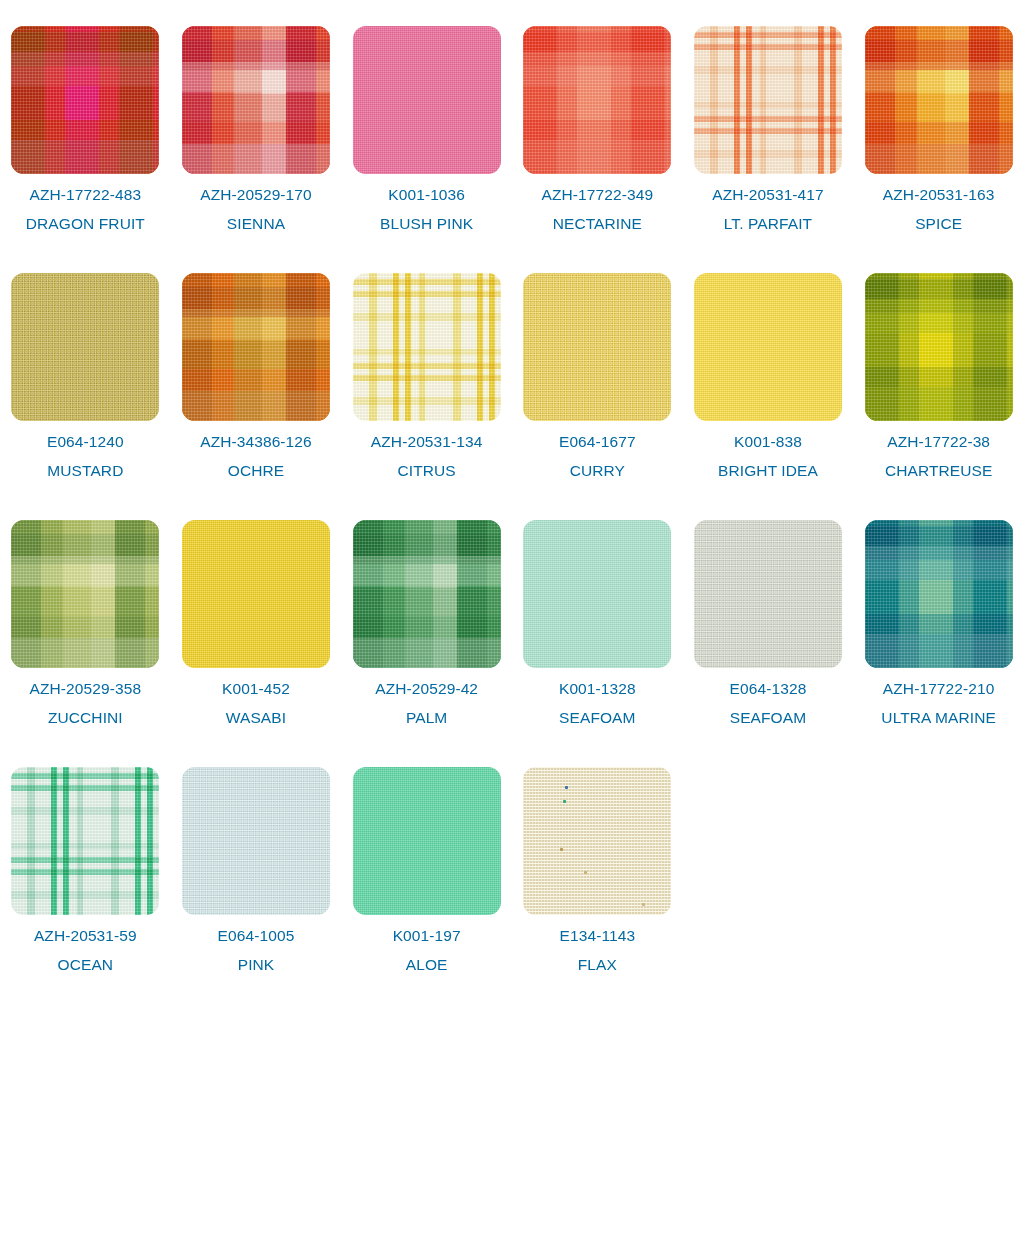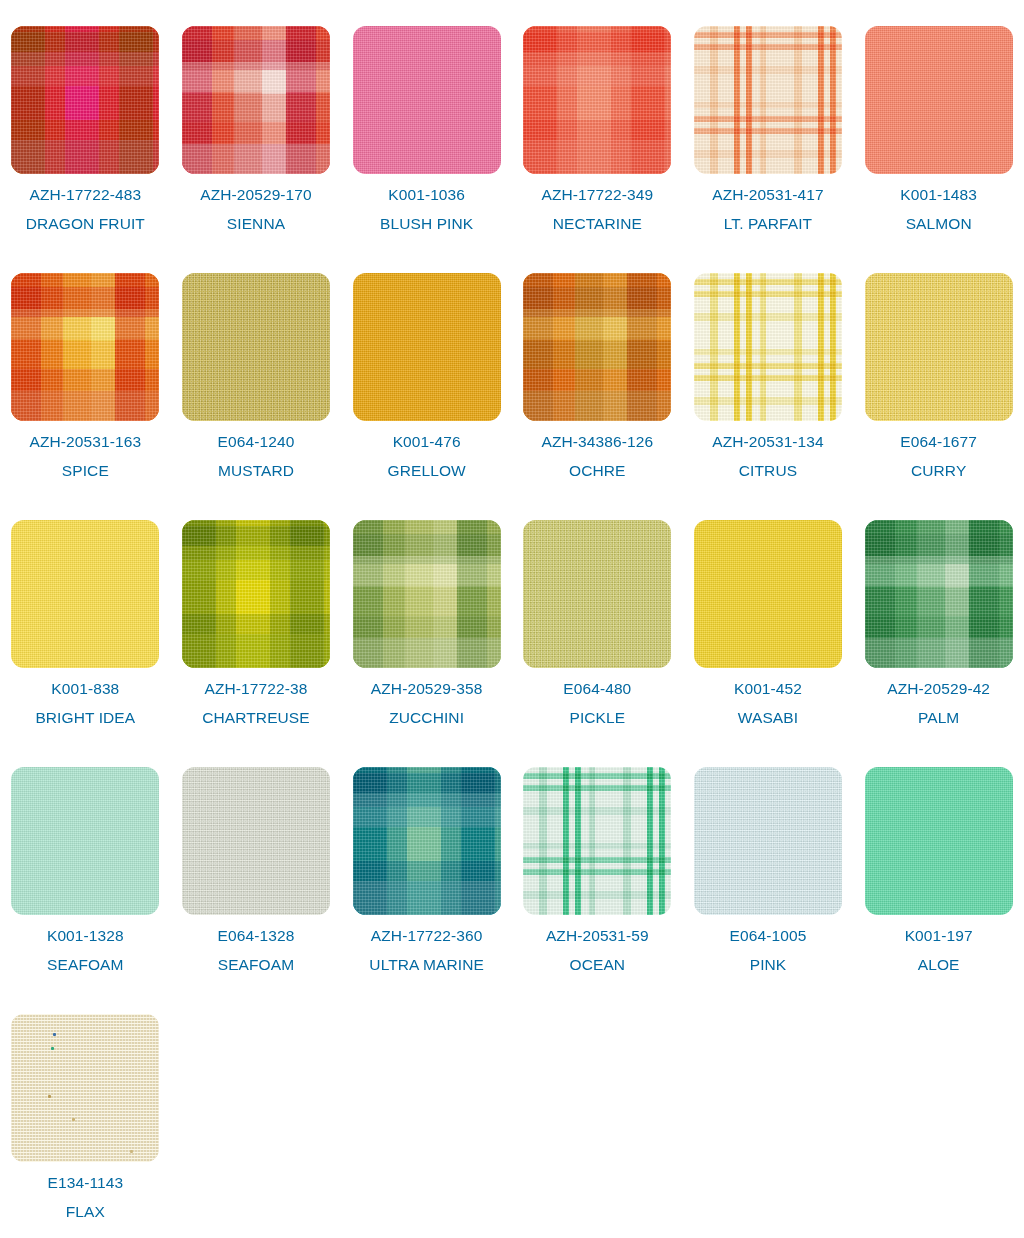--- a/index.html
+++ b/index.html
@@ -128,29 +128,20 @@
         <div style="position: absolute; inset: 0px; background: repeating-linear-gradient(90deg, rgb(253, 243, 228) 0px, rgb(253, 243, 228) 16px, rgb(250, 215, 180) 16px, rgb(250, 215, 180) 24px, rgb(253, 243, 228) 24px, rgb(253, 243, 228) 40px, rgb(247, 138, 82) 40px, rgb(247, 138, 82) 46px, rgb(253, 243, 228) 46px, rgb(253, 243, 228) 52px, rgb(247, 138, 82) 52px, rgb(247, 138, 82) 58px, rgb(253, 243, 228) 58px, rgb(253, 243, 228) 66px, rgb(250, 215, 180) 66px, rgb(250, 215, 180) 72px, rgb(253, 243, 228) 72px, rgb(253, 243, 228) 84px);"></div>
         <div style="position: absolute; inset: 0px; mix-blend-mode: multiply; opacity: 0.62; background: repeating-linear-gradient(0deg, rgb(253, 243, 228) 0px, rgb(253, 243, 228) 16px, rgb(250, 215, 180) 16px, rgb(250, 215, 180) 24px, rgb(253, 243, 228) 24px, rgb(253, 243, 228) 40px, rgb(247, 138, 82) 40px, rgb(247, 138, 82) 46px, rgb(253, 243, 228) 46px, rgb(253, 243, 228) 52px, rgb(247, 138, 82) 52px, rgb(247, 138, 82) 58px, rgb(253, 243, 228) 58px, rgb(253, 243, 228) 66px, rgb(250, 215, 180) 66px, rgb(250, 215, 180) 72px, rgb(253, 243, 228) 72px, rgb(253, 243, 228) 84px);"></div>
         <div class="weave-strong" style="opacity: 0.5;"></div>
       </div>
       <div class="swatch-labels">
         <div class="swatch-code">AZH-20531-417</div>
         <div class="swatch-name">LT. PARFAIT</div>
       </div>
     </div>
     <div class="swatch-cell">
-      <div class="swatch-chip" style="background-color: rgb(250, 132, 104);">
-        <div class="grain"></div>
-      </div>
-      <div class="swatch-labels">
-        <div class="swatch-code">K001-1483</div>
-        <div class="swatch-name">SALMON</div>
-      </div>
-    </div>
-    <div class="swatch-cell">
       <div class="swatch-chip" style="background-color: rgb(232, 96, 28);">
         <div style="position: absolute; inset: 0px; background: repeating-linear-gradient(90deg, rgb(232, 96, 28) 0px, rgb(232, 96, 28) 30px, rgb(243, 147, 43) 30px, rgb(243, 147, 43) 52px, rgb(251, 207, 82) 52px, rgb(251, 207, 82) 80px, rgb(253, 233, 138) 80px, rgb(253, 233, 138) 104px);"></div>
         <div style="position: absolute; inset: 0px; mix-blend-mode: multiply; opacity: 0.8; background: repeating-linear-gradient(0deg, rgb(232, 96, 28) 0px, rgb(232, 96, 28) 30px, rgb(243, 147, 43) 30px, rgb(243, 147, 43) 52px, rgb(251, 207, 82) 52px, rgb(251, 207, 82) 80px, rgb(253, 233, 138) 80px, rgb(253, 233, 138) 104px);"></div>
         <div style="position: absolute; inset: 0px; mix-blend-mode: screen; opacity: 0.22; background: repeating-linear-gradient(0deg, rgb(253, 233, 138) 0px, rgb(253, 233, 138) 30px, rgba(0, 0, 0, 0) 30px, rgba(0, 0, 0, 0) 82px);"></div>
         <div class="weave-strong" style="opacity: 0.5;"></div>
       </div>
       <div class="swatch-labels">
         <div class="swatch-code">AZH-20531-163</div>
         <div class="swatch-name">SPICE</div>
       </div>
@@ -159,29 +150,20 @@
       <div class="swatch-chip" style="background-color: rgb(201, 180, 71);">
         <div class="weave-strong" style="background-image: repeating-linear-gradient(0deg, rgb(221, 204, 114) 0px, rgb(221, 204, 114) 1px, rgba(0, 0, 0, 0.06) 1px, rgba(0, 0, 0, 0.06) 3px), repeating-linear-gradient(90deg, rgba(255, 255, 255, 0.55) 0px, rgba(255, 255, 255, 0.55) 1px, rgba(0, 0, 0, 0.05) 1px, rgba(0, 0, 0, 0.05) 3px); opacity: 0.55;"></div>
         <div class="grain"></div>
       </div>
       <div class="swatch-labels">
         <div class="swatch-code">E064-1240</div>
         <div class="swatch-name">MUSTARD</div>
       </div>
     </div>
     <div class="swatch-cell">
-      <div class="swatch-chip" style="background-color: rgb(232, 165, 12);">
-        <div class="grain"></div>
-      </div>
-      <div class="swatch-labels">
-        <div class="swatch-code">K001-476</div>
-        <div class="swatch-name">GRELLOW</div>
-      </div>
-    </div>
-    <div class="swatch-cell">
       <div class="swatch-chip" style="background-color: rgb(212, 131, 31);">
         <div style="position: absolute; inset: 0px; background: repeating-linear-gradient(90deg, rgb(212, 131, 31) 0px, rgb(212, 131, 31) 30px, rgb(239, 154, 34) 30px, rgb(239, 154, 34) 52px, rgb(224, 182, 74) 52px, rgb(224, 182, 74) 80px, rgb(243, 210, 113) 80px, rgb(243, 210, 113) 104px);"></div>
         <div style="position: absolute; inset: 0px; mix-blend-mode: multiply; opacity: 0.8; background: repeating-linear-gradient(0deg, rgb(212, 131, 31) 0px, rgb(212, 131, 31) 30px, rgb(239, 154, 34) 30px, rgb(239, 154, 34) 52px, rgb(224, 182, 74) 52px, rgb(224, 182, 74) 80px, rgb(243, 210, 113) 80px, rgb(243, 210, 113) 104px);"></div>
         <div style="position: absolute; inset: 0px; mix-blend-mode: screen; opacity: 0.22; background: repeating-linear-gradient(0deg, rgb(243, 210, 113) 0px, rgb(243, 210, 113) 30px, rgba(0, 0, 0, 0) 30px, rgba(0, 0, 0, 0) 82px);"></div>
         <div class="weave-strong" style="opacity: 0.5;"></div>
       </div>
       <div class="swatch-labels">
         <div class="swatch-code">AZH-34386-126</div>
         <div class="swatch-name">OCHRE</div>
       </div>
@@ -234,30 +216,20 @@
         <div style="position: absolute; inset: 0px; mix-blend-mode: multiply; opacity: 0.62; background: repeating-linear-gradient(0deg, rgb(140, 174, 92) 0px, rgb(140, 174, 92) 30px, rgb(182, 200, 115) 30px, rgb(182, 200, 115) 52px, rgb(214, 221, 148) 52px, rgb(214, 221, 148) 80px, rgb(230, 233, 180) 80px, rgb(230, 233, 180) 104px);"></div>
         <div style="position: absolute; inset: 0px; mix-blend-mode: screen; opacity: 0.3; background: repeating-linear-gradient(0deg, rgb(230, 233, 180) 0px, rgb(230, 233, 180) 30px, rgba(0, 0, 0, 0) 30px, rgba(0, 0, 0, 0) 82px);"></div>
         <div class="weave-strong" style="opacity: 0.5;"></div>
       </div>
       <div class="swatch-labels">
         <div class="swatch-code">AZH-20529-358</div>
         <div class="swatch-name">ZUCCHINI</div>
       </div>
     </div>
     <div class="swatch-cell">
-      <div class="swatch-chip" style="background-color: rgb(207, 204, 98);">
-        <div class="weave-strong" style="background-image: repeating-linear-gradient(0deg, rgb(222, 219, 142) 0px, rgb(222, 219, 142) 1px, rgba(0, 0, 0, 0.06) 1px, rgba(0, 0, 0, 0.06) 3px), repeating-linear-gradient(90deg, rgba(255, 255, 255, 0.55) 0px, rgba(255, 255, 255, 0.55) 1px, rgba(0, 0, 0, 0.05) 1px, rgba(0, 0, 0, 0.05) 3px); opacity: 0.55;"></div>
-        <div class="grain"></div>
-      </div>
-      <div class="swatch-labels">
-        <div class="swatch-code">E064-480</div>
-        <div class="swatch-name">PICKLE</div>
-      </div>
-    </div>
-    <div class="swatch-cell">
       <div class="swatch-chip" style="background-color: rgb(242, 211, 42);">
         <div class="grain"></div>
       </div>
       <div class="swatch-labels">
         <div class="swatch-code">K001-452</div>
         <div class="swatch-name">WASABI</div>
       </div>
     </div>
     <div class="swatch-cell">
       <div class="swatch-chip" style="background-color: rgb(63, 154, 92);">
@@ -291,21 +263,21 @@
       </div>
     </div>
     <div class="swatch-cell">
       <div class="swatch-chip" style="background-color: rgb(13, 143, 162);">
         <div style="position: absolute; inset: 0px; background: repeating-linear-gradient(90deg, rgb(13, 143, 162) 0px, rgb(13, 143, 162) 34px, rgb(84, 181, 180) 34px, rgb(84, 181, 180) 54px, rgb(168, 220, 194) 54px, rgb(168, 220, 194) 88px, rgb(84, 181, 180) 88px, rgb(84, 181, 180) 108px);"></div>
         <div style="position: absolute; inset: 0px; mix-blend-mode: multiply; opacity: 0.8; background: repeating-linear-gradient(0deg, rgb(13, 143, 162) 0px, rgb(13, 143, 162) 34px, rgb(84, 181, 180) 34px, rgb(84, 181, 180) 54px, rgb(168, 220, 194) 54px, rgb(168, 220, 194) 88px, rgb(84, 181, 180) 88px, rgb(84, 181, 180) 108px);"></div>
         <div style="position: absolute; inset: 0px; mix-blend-mode: screen; opacity: 0.22; background: repeating-linear-gradient(0deg, rgb(168, 220, 194) 0px, rgb(168, 220, 194) 34px, rgba(0, 0, 0, 0) 34px, rgba(0, 0, 0, 0) 88px);"></div>
         <div class="weave-strong" style="opacity: 0.5;"></div>
       </div>
       <div class="swatch-labels">
-        <div class="swatch-code">AZH-17722-360</div>
+        <div class="swatch-code">AZH-17722-210</div>
         <div class="swatch-name">ULTRA MARINE</div>
       </div>
     </div>
     <div class="swatch-cell">
       <div class="swatch-chip" style="background-color: rgb(240, 249, 243);">
         <div style="position: absolute; inset: 0px; background: repeating-linear-gradient(90deg, rgb(240, 249, 243) 0px, rgb(240, 249, 243) 16px, rgb(191, 230, 211) 16px, rgb(191, 230, 211) 24px, rgb(240, 249, 243) 24px, rgb(240, 249, 243) 40px, rgb(63, 199, 142) 40px, rgb(63, 199, 142) 46px, rgb(240, 249, 243) 46px, rgb(240, 249, 243) 52px, rgb(63, 199, 142) 52px, rgb(63, 199, 142) 58px, rgb(240, 249, 243) 58px, rgb(240, 249, 243) 66px, rgb(191, 230, 211) 66px, rgb(191, 230, 211) 72px, rgb(240, 249, 243) 72px, rgb(240, 249, 243) 84px);"></div>
         <div style="position: absolute; inset: 0px; mix-blend-mode: multiply; opacity: 0.62; background: repeating-linear-gradient(0deg, rgb(240, 249, 243) 0px, rgb(240, 249, 243) 16px, rgb(191, 230, 211) 16px, rgb(191, 230, 211) 24px, rgb(240, 249, 243) 24px, rgb(240, 249, 243) 40px, rgb(63, 199, 142) 40px, rgb(63, 199, 142) 46px, rgb(240, 249, 243) 46px, rgb(240, 249, 243) 52px, rgb(63, 199, 142) 52px, rgb(63, 199, 142) 58px, rgb(240, 249, 243) 58px, rgb(240, 249, 243) 66px, rgb(191, 230, 211) 66px, rgb(191, 230, 211) 72px, rgb(240, 249, 243) 72px, rgb(240, 249, 243) 84px);"></div>
         <div class="weave-strong" style="opacity: 0.5;"></div>
       </div>
       <div class="swatch-labels">

